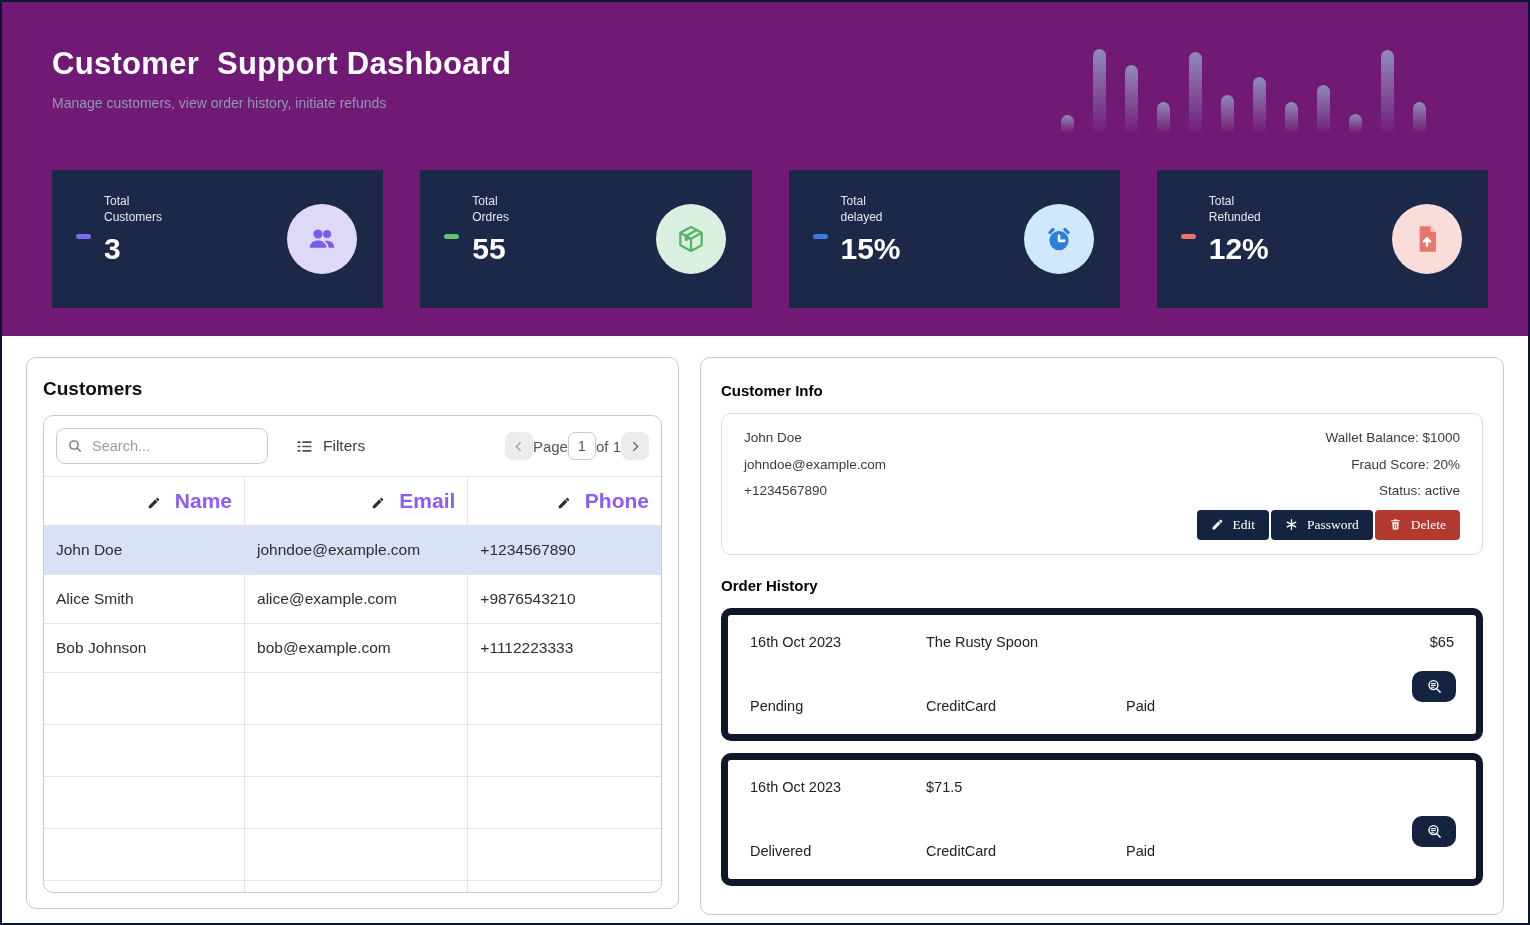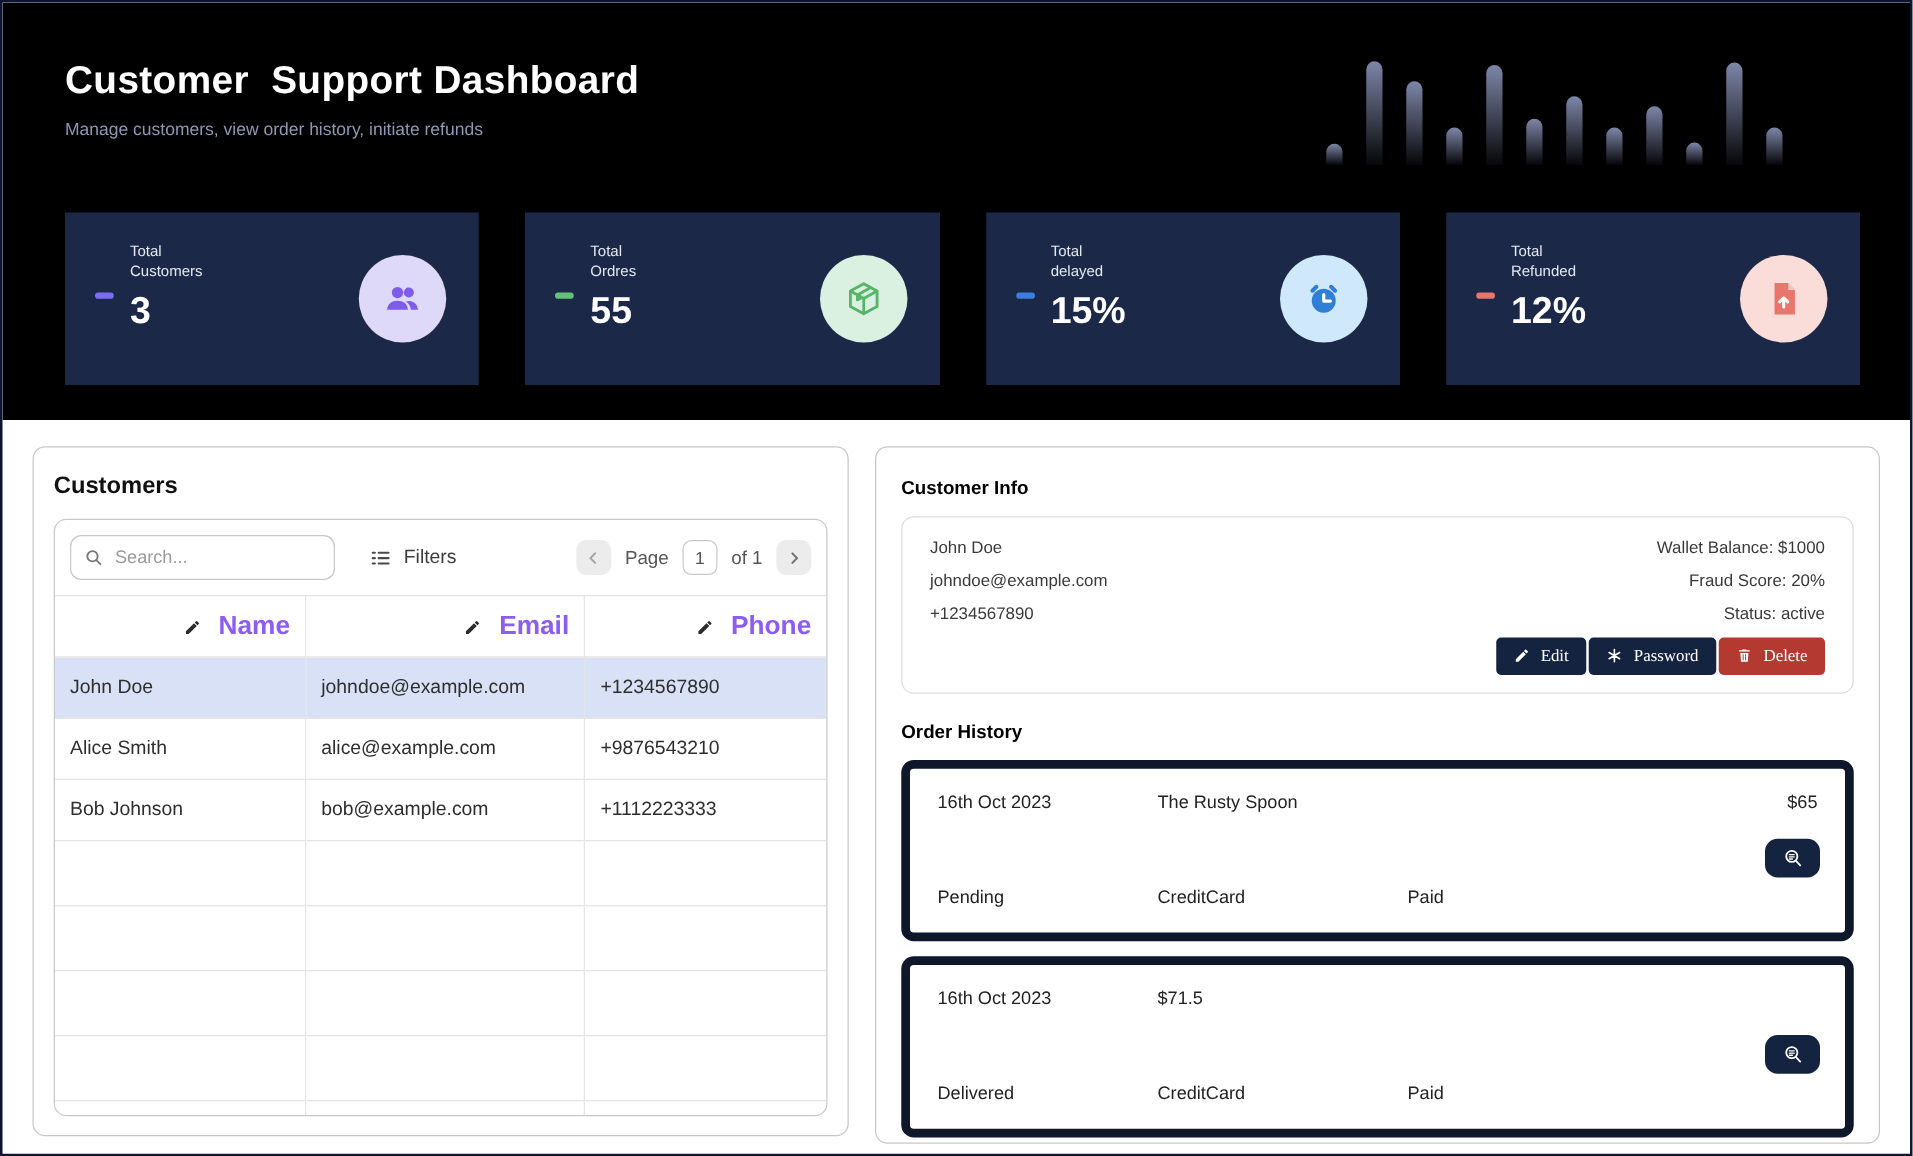--- a/index.html
+++ b/index.html
@@ -9,21 +9,21 @@
     background: #ffffff;
     border: 2px solid #0c1531;
     overflow: hidden;
     position: relative;
   }
 
   
   .hero {
     position: relative;
     height: 334px;
-    background: #000000;
+    background: #701a75;
     padding: 44px 50px 0;
   }
   .hero-title {
     color: #ffffff;
     font-size: 31px;
     font-weight: 700;
     letter-spacing: .3px;
     white-space: pre;
   }
   .hero-subtitle {
@@ -160,21 +160,20 @@
     font-family: inherit;
     font-size: 15.5px;
     color: #3c3c3c;
     cursor: pointer;
   }
   .filters-btn svg { width: 19px; height: 19px; color: #4a4a4a; }
   .pagination {
     margin-left: auto;
     display: flex;
     align-items: center;
-    gap: 11px;
     font-size: 15px;
     color: #555;
   }
   .page-btn {
     width: 28px; height: 28px;
     background: #ececec;
     border: none;
     border-radius: 8px;
     display: flex;
     align-items: center;
@@ -273,21 +272,21 @@
     padding: 19px 22px 20px;
     position: relative;
     margin-bottom: 12px;
     min-height: 132px;
   }
   .order-row { display: flex; font-size: 14.5px; color: #222; }
   .o-date { width: 176px; }
   .o-merchant { flex: 1; }
   .o-status { width: 176px; }
   .o-payment { width: 200px; }
-  .order-row.bottom { margin-top: 60px; }
+  .order-row.bottom { margin-top: 48px; }
   .zoom-btn {
     position: absolute;
     right: 20px;
     top: 56px;
     width: 44px;
     height: 31px;
     background: #14233f;
     border: none;
     border-radius: 10px;
     display: flex;

